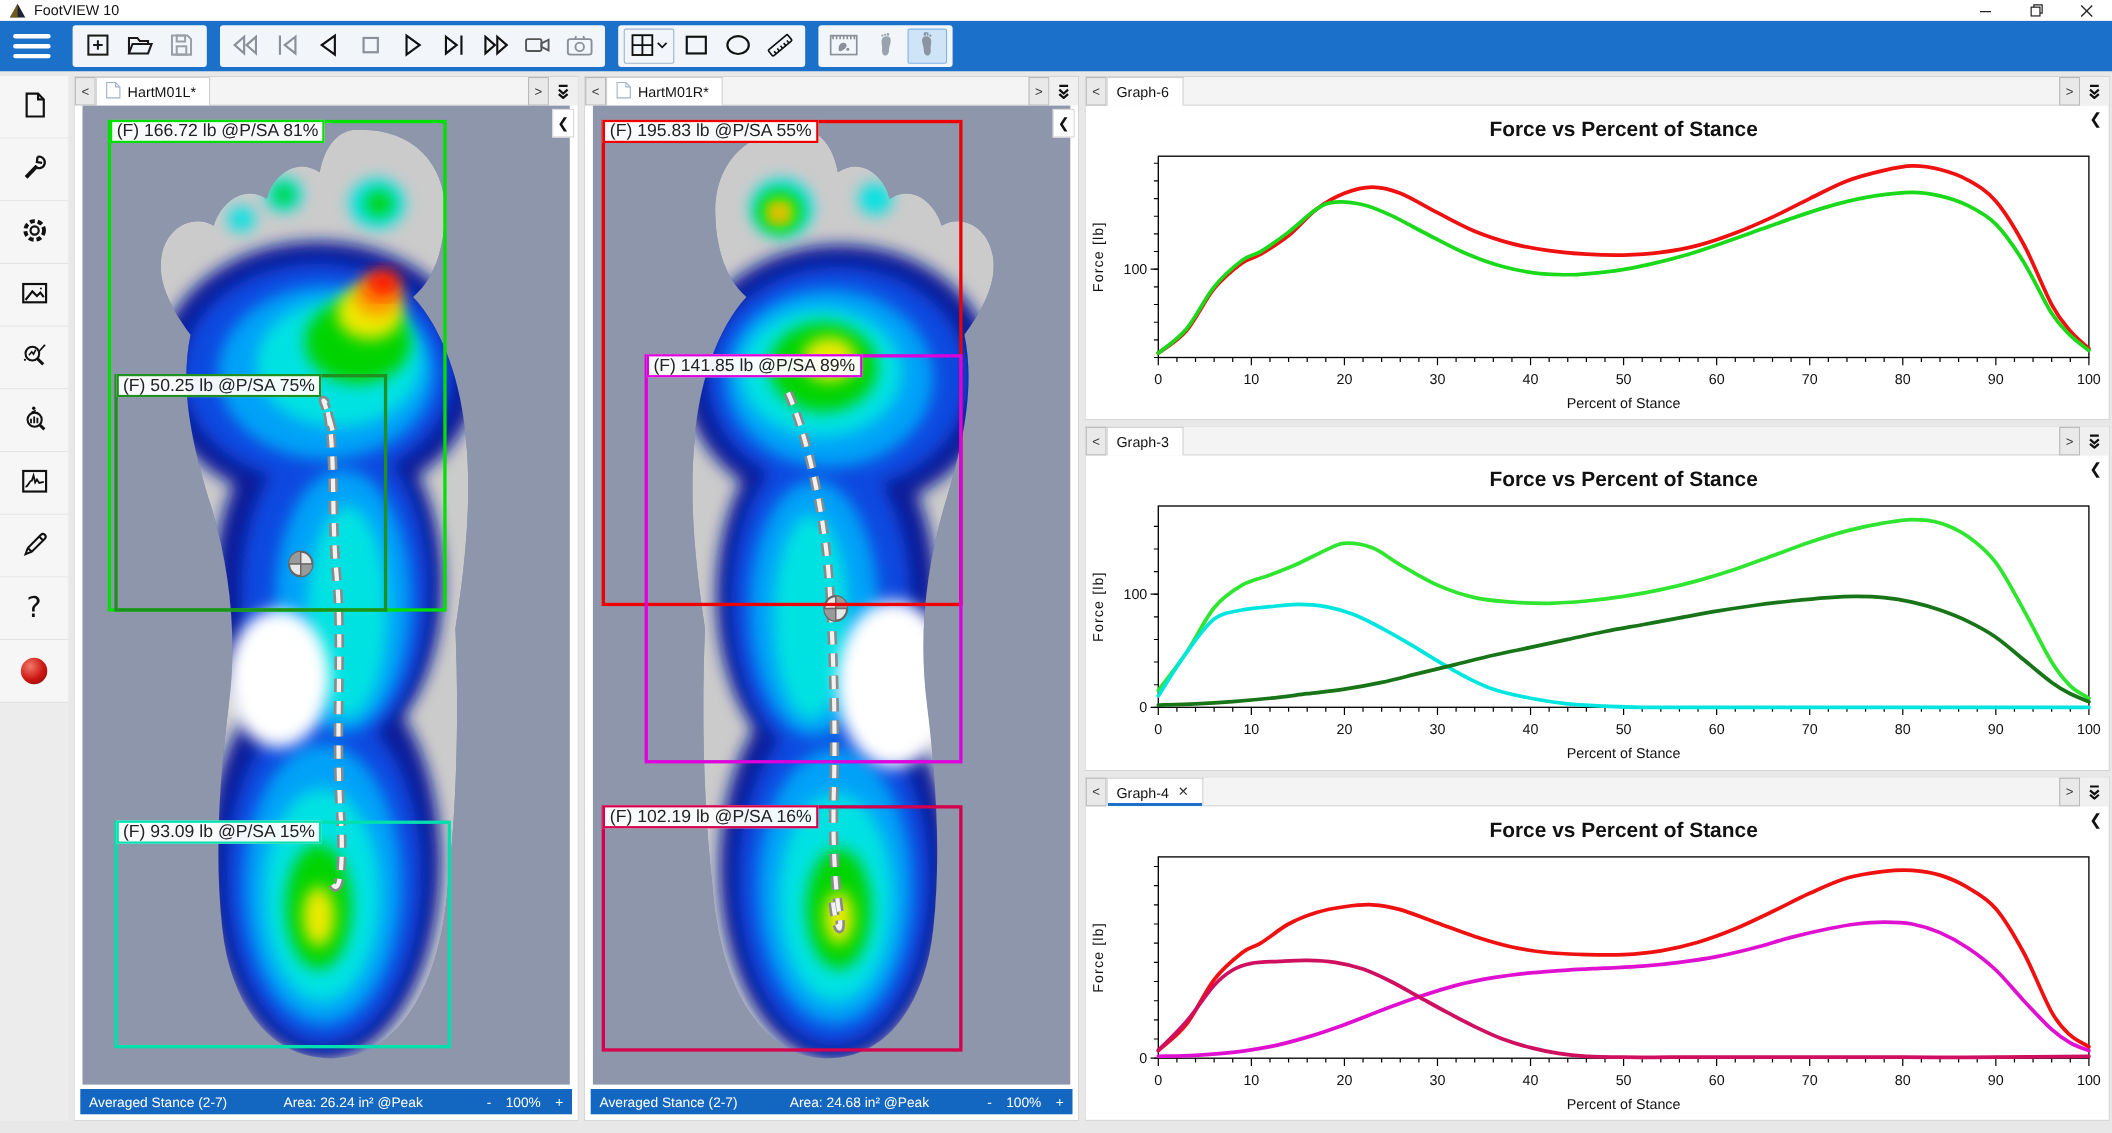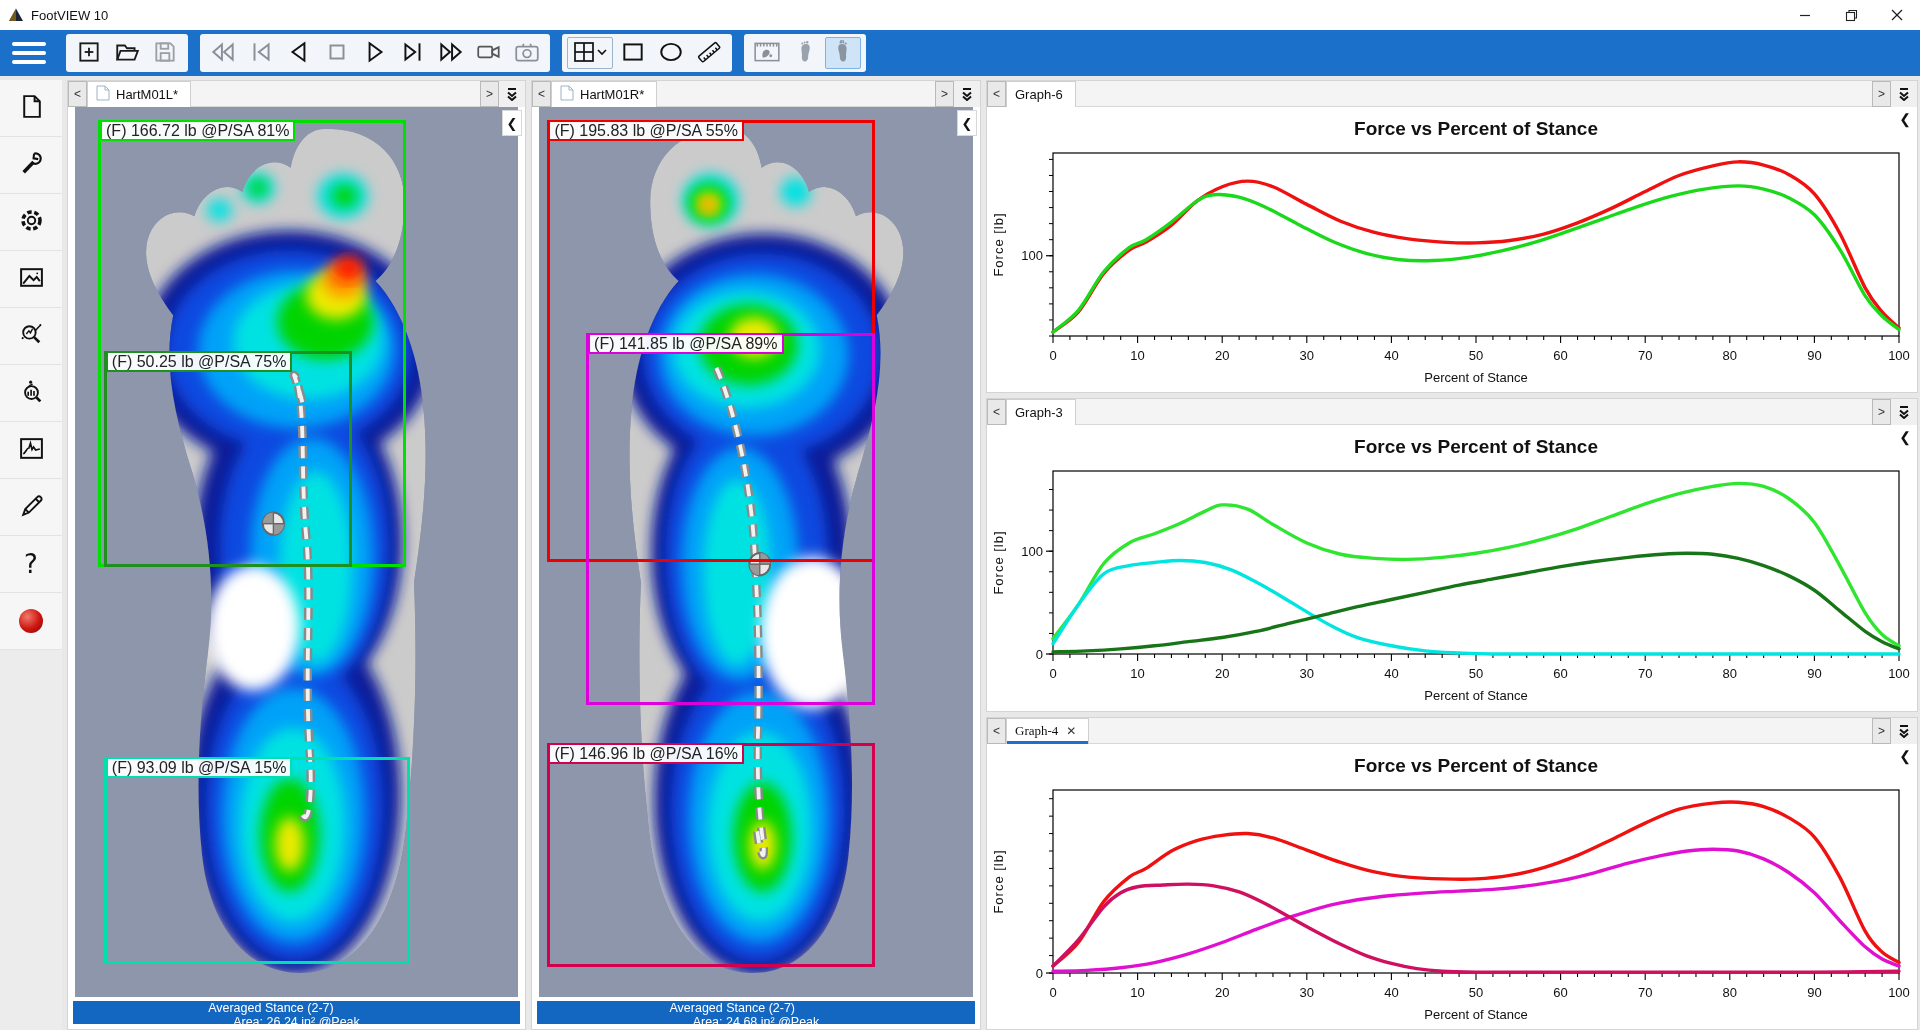--- a/index.html
+++ b/index.html
@@ -1,52 +1,52 @@
 <!DOCTYPE html>
 <html><head>
 <meta charset="utf-8">
 <style>
   * { margin:0; padding:0; box-sizing:border-box; }
   html,body { width:1920px; height:1030px; overflow:hidden; }
   body { font-family:"Liberation Sans","DejaVu Sans",sans-serif; background:#e8e8e8; font-size:13px; color:#111; }
-  .titlebar { height:30px; background:#fff; display:flex; align-items:center; padding-left:8px; }
+  .titlebar { height:19px; background:#fff; display:flex; align-items:center; padding-left:8px; }
   .titlebar .title { margin-left:7px; font-size:13px; color:#111; }
   .win-controls { margin-left:auto; display:flex; height:100%; }
   .win-btn { width:46px; height:100%; display:flex; align-items:center; justify-content:center; color:#222; }
   .toolbar { height:46px; background:#1b70c9; display:flex; align-items:center; padding-left:6px; gap:12px; }
   .hamburger { width:46px; height:34px; display:flex; flex-direction:column; justify-content:center; gap:5px; padding:0 6px; margin-right:2px; }
   .hamburger span { display:block; height:4px; background:#fff; border-radius:2px; }
   .tb-group { background:#f2f6fa; border-radius:3px; display:flex; align-items:center; padding:2px 5px; gap:2px; height:38px; position:relative; }
   .tb-btn { width:36px; height:32px; display:flex; align-items:center; justify-content:center; border-radius:2px; border:1px solid transparent; }
   .tb-btn.active { background:#cfe4f7; border-color:#7eb3e3; }
   .tb-btn.has-caret { width:46px; }
   .main { display:flex; height:954px; padding-top:4px; gap:5px; background:#e8e8e8; }
   
   .sidebar { width:62px; background:#f6f6f6; display:flex; flex-direction:column; flex:none; }
   .side-item { height:57px; display:flex; align-items:center; justify-content:center; border-bottom:1px solid #e3e3e3; background:#f6f6f6; }
   .side-fill { flex:1; background:#ececec; }
   .record-dot { width:24px; height:24px; border-radius:50%; background:radial-gradient(circle at 35% 32%, #f07a6a, #cc1510 55%, #7c0b08); }
   
   .tabbar { height:26px; background:#f0f0f0; display:flex; align-items:stretch; }
   .tab-nav { width:19px; background:#e9e9e9; border:1px solid #b9b9b9; display:flex; align-items:center; justify-content:center; font-size:12px; color:#333; flex:none; }
   .tab { background:#fff; border:1px solid #cfcfcf; border-bottom:none; display:flex; align-items:center; gap:6px; padding:0 12px 0 8px; font-size:13px; position:relative; flex:none; }
-  .tab.active { box-shadow:inset 0 -3px 0 #1b70c9;font-family:Liberation Serif, serif; }
+  .tab.active { box-shadow:inset 0 -3px 0 #1b70c9; }
   .tab .close-x { font-size:12px; color:#333; margin-left:2px; }
   .tab-spacer { flex:1; background:#f4f4f4; border-bottom:1px solid #d8d8d8; }
   .tab-list-btn { width:26px; display:flex; align-items:center; justify-content:center; flex:none; background:#f0f0f0; }
   .collapse-btn { position:absolute; top:3px; right:3px; width:20px; height:26px; background:#fff; border:1px solid #d8d8d8; display:flex; align-items:center; justify-content:center; font-size:13px; font-weight:bold; color:#111; z-index:5; }
   
   .foot-panel { width:459px; background:#fff; border:1px solid #d4d4d4; display:flex; flex-direction:column; flex:none; }
   .foot-panel.right { width:450px; }
   .foot-content { flex:1; position:relative; background:#fff; padding:0 7px 32px 7px; }
   .foot-stage { position:relative; width:100%; height:100%; background:#8d96ab; overflow:hidden; }
   .foot-stage svg.footsvg { position:absolute; inset:0; width:100%; height:100%; }
   .zone { position:absolute; border:3px solid; }
   .zone-label { position:absolute; background:rgba(255,255,255,.95); border:2px solid; padding:0 4px; font-size:16px; line-height:17px; white-space:nowrap; color:#222; z-index:4; }
-  .foot-status { position:absolute; left:5px; right:5px; bottom:5px; height:23px; background:#1467c0; color:#fff; display:flex; align-items:center; font-size:12.5px; padding:0 8px;flex-direction:column; }
+  .foot-status { position:absolute; left:5px; right:5px; bottom:5px; height:23px; background:#1467c0; color:#fff; display:flex; align-items:center; font-size:12.5px; padding:0 8px; }
   .fs-mode { width:41%; flex:none; }
   .fs-area { flex:1; }
   .fs-zoom { display:flex; gap:13px; align-items:center; }
   
   .graphs-col { flex:1; display:flex; flex-direction:column; gap:5px; padding-right:2px; }
   .graph-panel { flex:1; background:#fff; border:1px solid #d4d4d4; display:flex; flex-direction:column; position:relative; }
   .graph-body { flex:1; position:relative; }
   .graph-collapse { position:absolute; top:4px; right:6px; font-size:14px; font-weight:bold; color:#111; z-index:5; }
   .chart-host { position:absolute; inset:0; }
 </style>
@@ -495,21 +495,21 @@
               <path d="M 226,452 L 215,452 A 11 11 0 0 1 226,441 Z" fill="#9a9a9a"></path>
               <line x1="215" y1="452" x2="237" y2="452" stroke="#666" stroke-width="1.4"></line>
               <line x1="226" y1="441" x2="226" y2="463" stroke="#666" stroke-width="1.4"></line>
             </g>
           </svg>
           <div class="zone" style="border-color: rgb(238, 0, 0); left: 1.73913%; top: 1.47727%; width: 75.6522%; height: 49.6591%;"></div>
           <div class="zone-label" style="border-color: rgb(238, 0, 0); left: 2.17391%; top: 1.47727%;">(F) 195.83 lb @P/SA 55%</div>
           <div class="zone" style="border-color: rgb(221, 0, 221); left: 10.8696%; top: 25.3409%; width: 66.5217%; height: 41.8182%;"></div>
           <div class="zone-label" style="border-color: rgb(221, 0, 221); left: 11.3043%; top: 25.3409%;">(F) 141.85 lb @P/SA 89%</div>
           <div class="zone" style="border-color: rgb(212, 0, 78); left: 1.73913%; top: 71.4773%; width: 75.6522%; height: 25.1136%;"></div>
-          <div class="zone-label" style="border-color: rgb(212, 0, 78); left: 2.17391%; top: 71.4773%;">(F) 146.96 lb @P/SA 16%</div>
+          <div class="zone-label" style="border-color: rgb(212, 0, 78); left: 2.17391%; top: 71.4773%;">(F) 102.19 lb @P/SA 16%</div>
         </div>
       <div class="collapse-btn">❮</div>
       <div class="foot-status">
         <span class="fs-mode">Averaged Stance (2-7)</span>
         <span class="fs-area">Area: 24.68 in² @Peak</span>
         <span class="fs-zoom">
           <span>-</span>
           <span>100%</span>
           <span>+</span>
         </span>

